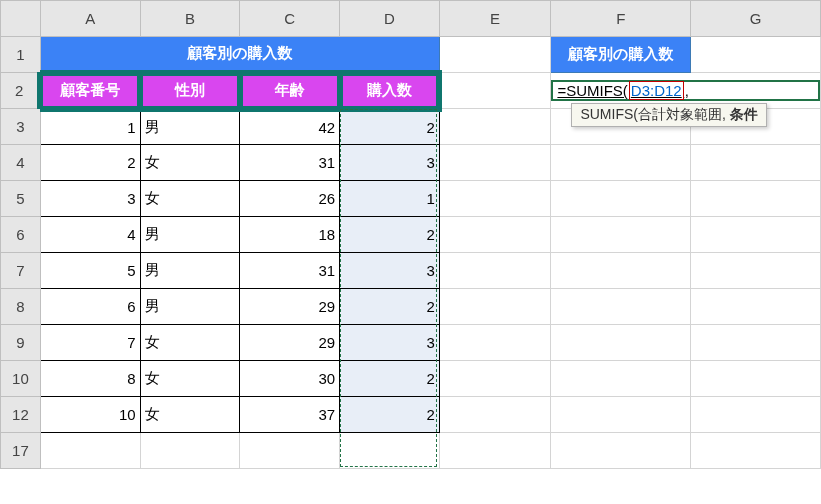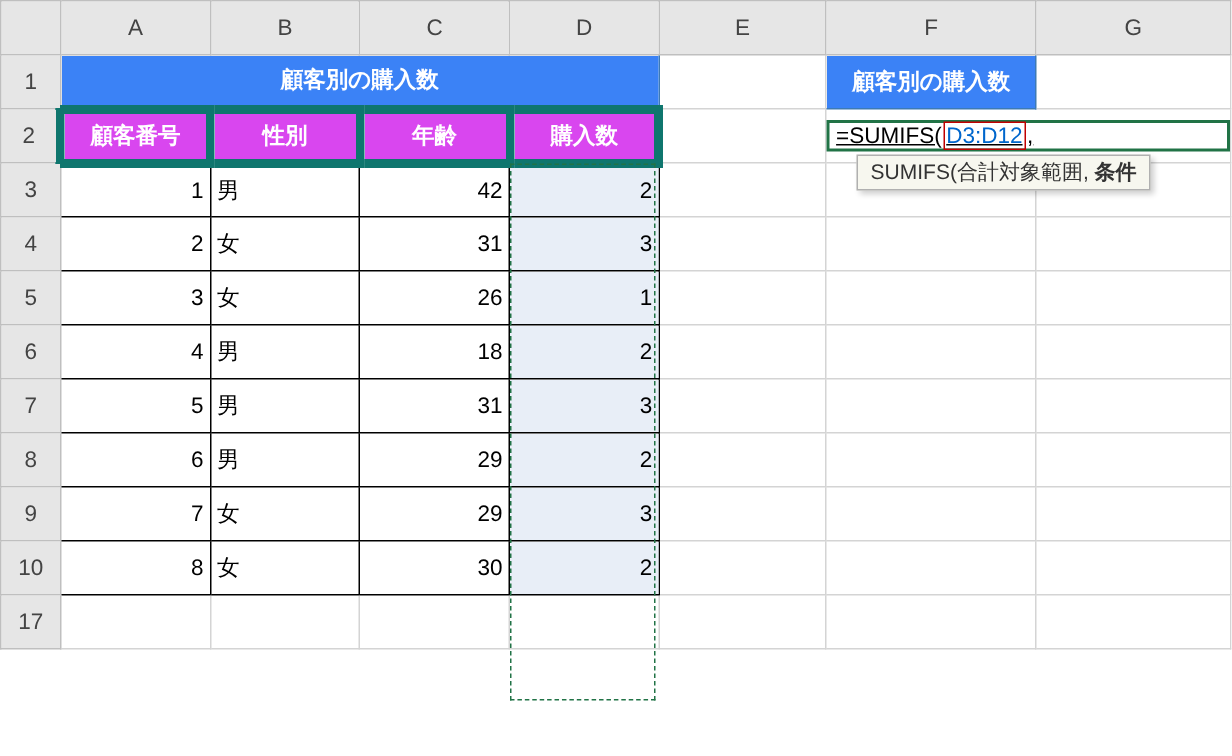--- a/index.html
+++ b/index.html
@@ -332,20 +332,38 @@
           <td class="data-border">
             <div class="cell right">30</div>
           </td>
           <td class="data-border sel-range">
             <div class="cell right">2</div>
           </td>
           <td></td>
           <td></td>
           <td></td>
         </tr>
+        <tr>
+          <th class="rowhdr">12</th>
+          <td class="data-border">
+            <div class="cell right">10</div>
+          </td>
+          <td class="data-border">
+            <div class="cell left">女</div>
+          </td>
+          <td class="data-border">
+            <div class="cell right">37</div>
+          </td>
+          <td class="data-border sel-range">
+            <div class="cell right">2</div>
+          </td>
+          <td></td>
+          <td></td>
+          <td></td>
+        </tr>
       </tbody>
 
   <tbody>
         <tr>
     <th class="rowhdr">17</th>
     <td></td>
     <td></td>
     <td></td>
     <td></td>
     <td></td>

